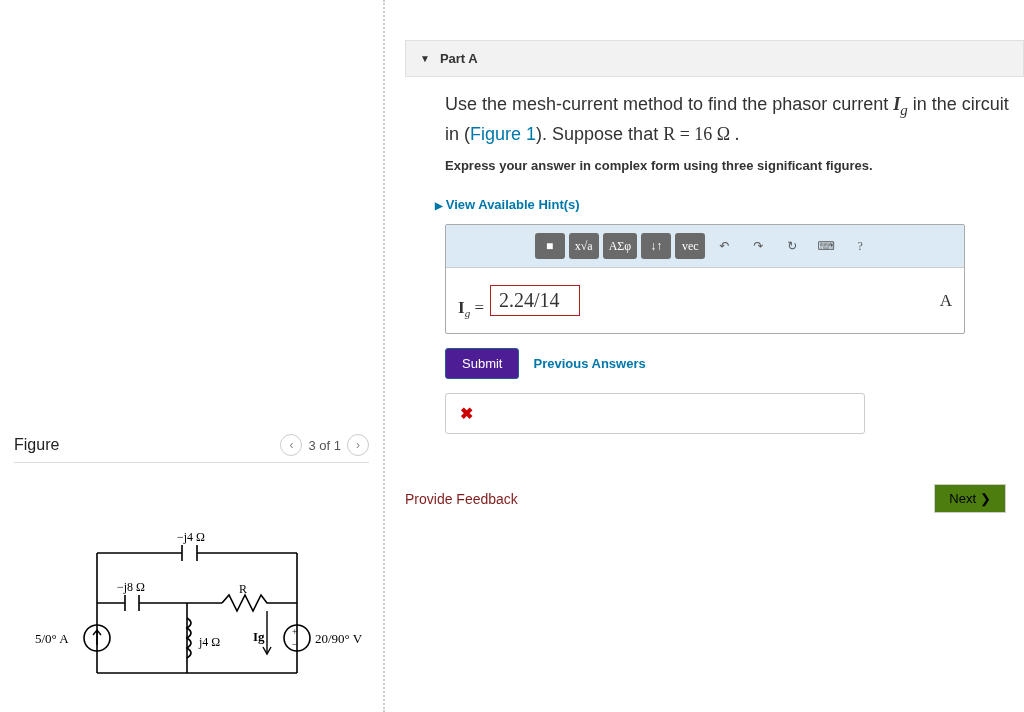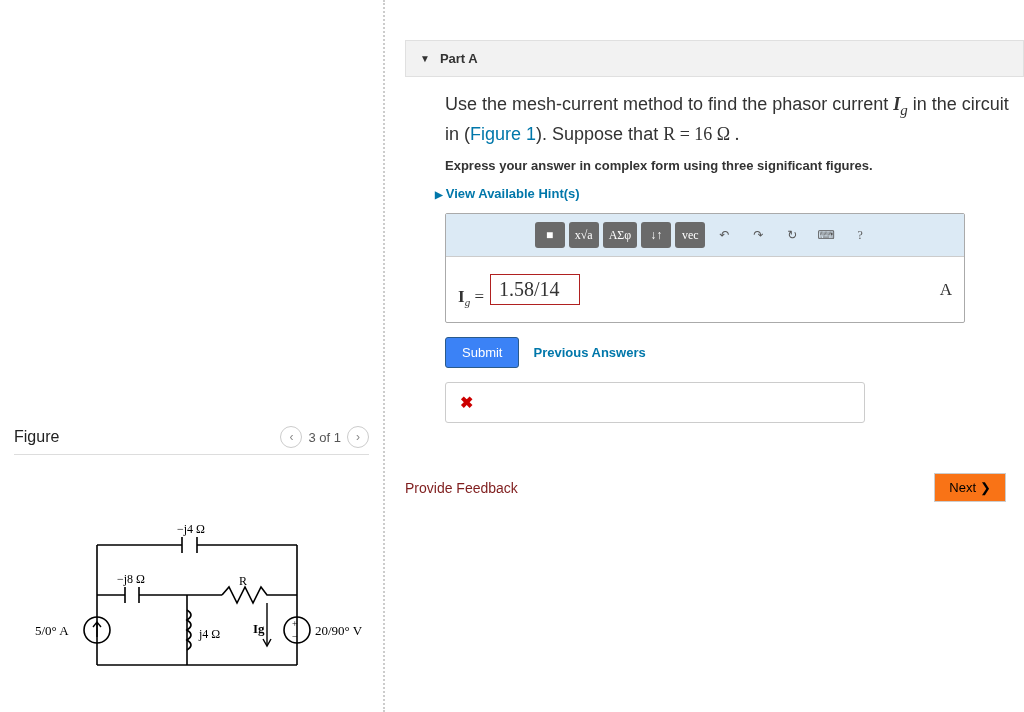--- a/index.html
+++ b/index.html
@@ -9,21 +9,21 @@
     color: #333;
     background: #fff;
     width: 1024px;
     height: 712px;
     overflow: hidden;
   }
   .layout { display: flex; height: 100%; }
   .left-pane {
     width: 385px;
     border-right: 2px dotted #ccc;
-    padding: 6px 14px;
+    padding: 14px 14px;
     display: flex;
     flex-direction: column;
   }
   .right-pane { flex: 1; padding: 0 0 0 20px; }
   .figure-spacer { flex: 0 0 420px; }
   .figure-header {
     display: flex;
     justify-content: space-between;
     align-items: center;
     border-bottom: 1px solid #ddd;
@@ -42,21 +42,21 @@
     background: #f2f2f2;
     border: 1px solid #e0e0e0;
     padding: 10px 14px;
     margin: 40px 0 14px 0;
     display: flex; align-items: center; gap: 10px;
     font-weight: bold;
   }
   .part-bar .caret { font-size: 10px; }
   .prompt { margin: 0 0 8px 40px; line-height: 1.5; font-size: 18px; }
   .prompt .link { color: #0077aa; cursor: pointer; }
-  .prompt-bold { font-weight: bold; margin: 10px 0 13px 40px; }
+  .prompt-bold { font-weight: bold; margin: 10px 0 24px 40px; }
   .hints { color: #0077aa; font-weight: bold; margin: 10px 0 12px 30px; font-size: 13px; cursor: pointer; }
   .hints .tri { font-size: 10px; margin-right: 3px; }
   .answer-box {
     border: 1px solid #aaa; border-radius: 2px;
     margin-left: 40px; width: 520px; padding: 0; background: #fff;
   }
   .toolbar {
     background: #dceaf5; padding: 8px;
     display: flex; justify-content: center; gap: 4px; align-items: center;
     border-bottom: 1px solid #ccc;
@@ -76,38 +76,38 @@
   .var-label { margin-right: 6px; margin-top: 16px; }
   .var-label sub { font-style: italic; font-size: 11px; }
   .answer-input {
     border: 1px solid #b02020; padding: 3px 8px;
     font-family: 'Times New Roman', serif; font-size: 20px;
     min-width: 90px; outline: none;
   }
   .unit-label { margin-left: auto; font-size: 17px; }
   .submit-row { display: flex; align-items: center; gap: 14px; margin: 14px 0 14px 40px; }
   .submit-btn {
-    background: #3b82f6; color: #fff; border: 1px solid #2a5a8a;
+    background: #4c1d95; color: #fff; border: 1px solid #2a5a8a;
     border-radius: 3px; padding: 7px 16px; font-size: 13px; cursor: pointer;
   }
   .prev-link { color: #0077aa; font-weight: bold; font-size: 13px; cursor: pointer; }
   .feedback-box {
     border: 1px solid #ccc; border-radius: 3px;
     margin-left: 40px; padding: 10px 14px; width: 420px;
     display: flex; align-items: center; gap: 8px;
     font-weight: bold; font-size: 13px;
   }
   .x-icon { color: #cc0000; font-size: 16px; font-weight: bold; }
   .footer-row {
     display: flex; justify-content: space-between; align-items: center;
     margin: 50px 0 0 0; padding-right: 18px;
   }
   .provide-feedback { color: #7f1d1d; cursor: pointer; font-size: 14px; }
   .next-btn {
-    background: #f97316; border: 1px solid #ccc; padding: 6px 14px;
+    background: #4d7c0f; border: 1px solid #ccc; padding: 6px 14px;
     font-size: 13px; cursor: pointer; display: flex; align-items: center; gap: 4px;
   }
   .ital { font-style: italic; font-family: 'Times New Roman', serif; }
   .formula { font-family: 'Times New Roman', serif; }
 </style>
 </head>
 <body>
 
 <div class="layout">
 
@@ -186,21 +186,21 @@
         <span class="tool-btn">↓↑</span>
         <span class="tool-btn">vec</span>
         <span class="tool-btn light">↶</span>
         <span class="tool-btn light">↷</span>
         <span class="tool-btn light">↻</span>
         <span class="tool-btn light">⌨</span>
         <span class="tool-btn light">?</span>
       </div>
       <div class="answer-line">
         <span class="var-label"><b>I</b><sub>g</sub> =</span>
-        <span class="answer-input" contenteditable="true" style="">1.58/14</span>
+        <span class="answer-input" contenteditable="true" style="">2.24/14</span>
         <span class="unit-label">A</span>
       </div>
     </div>
 
     <div class="submit-row">
       <button class="submit-btn">Submit</button>
       <span class="prev-link">Previous Answers</span>
     </div>
 
     <div class="feedback-box">

